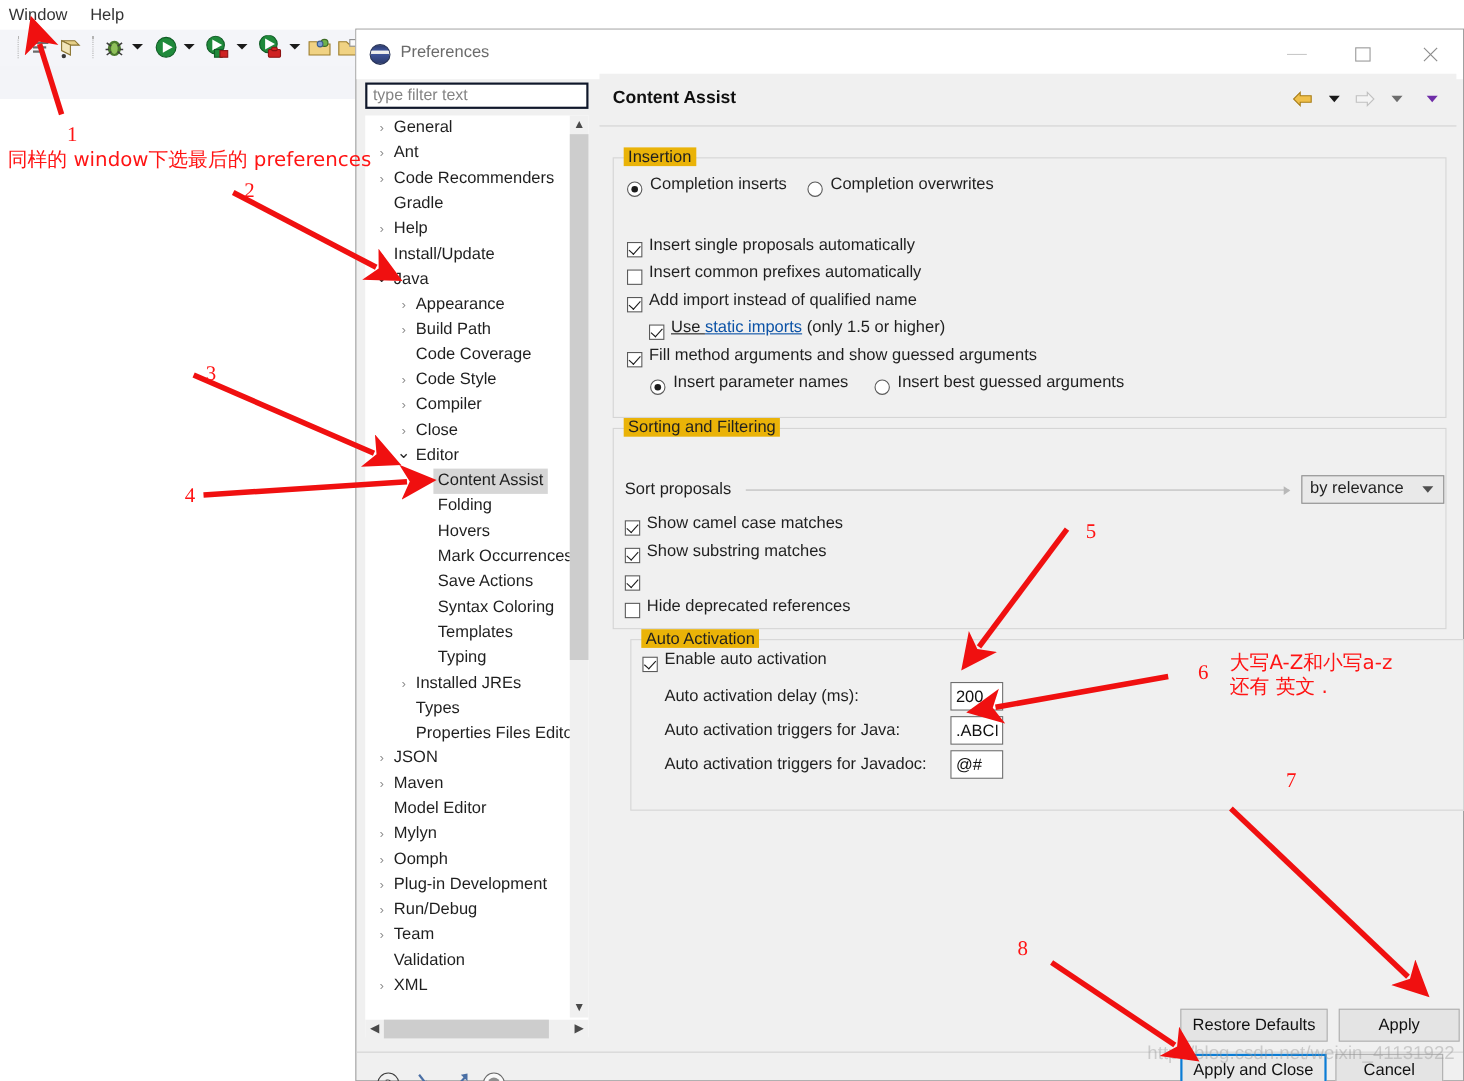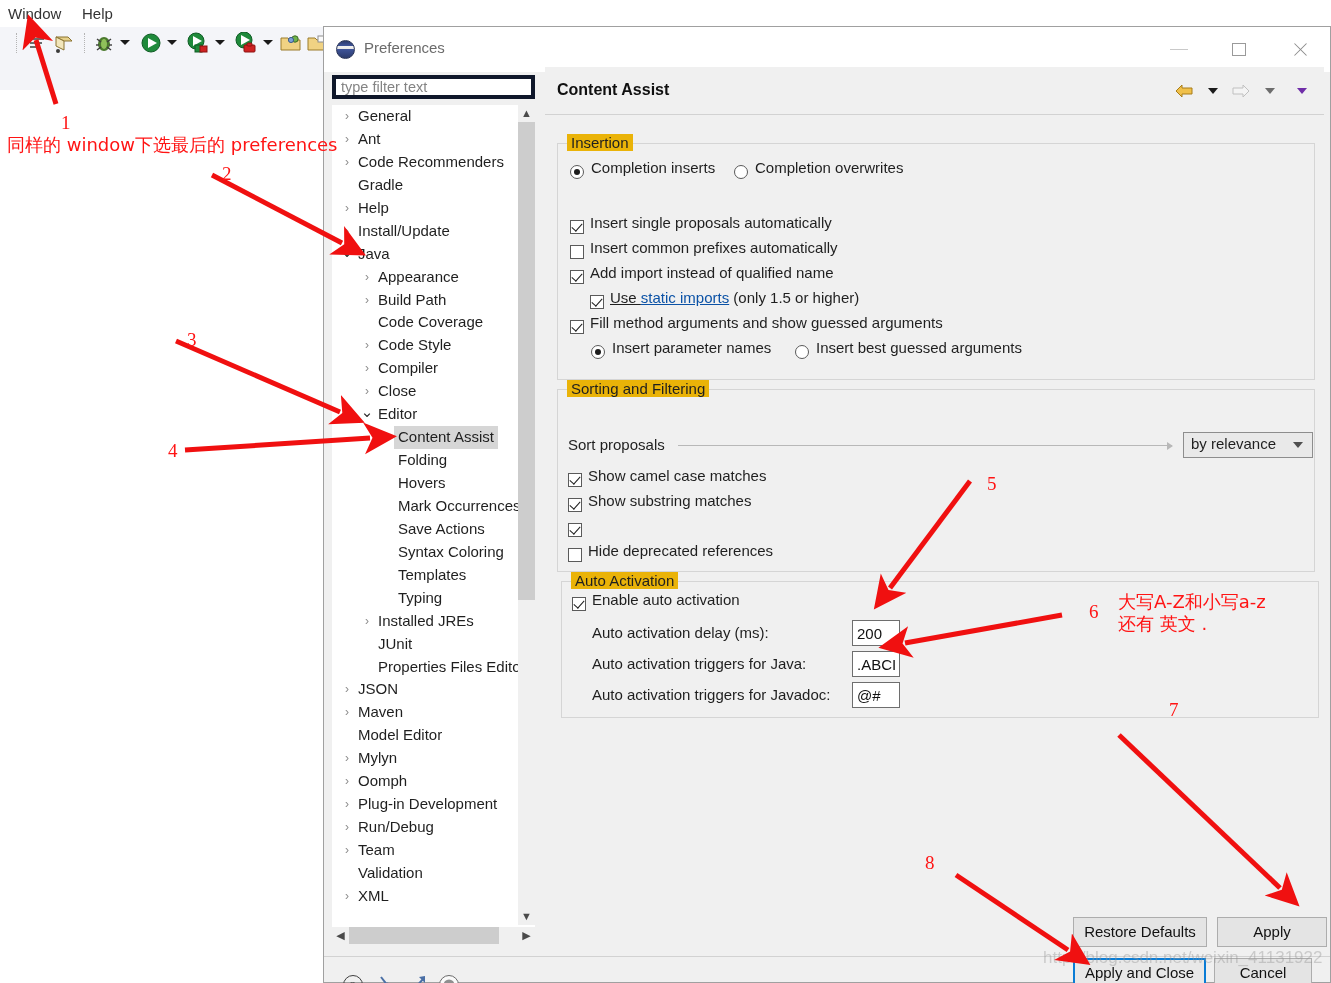--- a/index.html
+++ b/index.html
@@ -78,21 +78,21 @@
   .win-close::before, .win-close::after {
     content: ""; position: absolute; left: 22px; top: 22px; width: 17px; height: 1px;
     background: #8a8a8a;
   }
   .win-close::before { transform: rotate(45deg); }
   .win-close::after  { transform: rotate(-45deg); }
 
   
   .filter-box {
     position: absolute; left: 8px; top: 48px; width: 203px; height: 24px;
-    background: #fff; border: 4px solid #0f172a; box-sizing: border-box;
+    background: #fff; border: 2px solid #0f172a; box-sizing: border-box;
     font-size: 14.5px; color: #808080; padding: 1px 5px;
     font-family: "Liberation Sans", sans-serif;
   }
   .filter-box::placeholder { color: #848484; opacity: 1; }
 
   
   .tree-panel {
     position: absolute; left: 8px; top: 78px; width: 203px; height: 838px;
     background: #ffffff; box-sizing: border-box;
   }
@@ -426,21 +426,21 @@
             <span class="lbl" style="left: 66px;">Templates</span>
           </div>
           <div class="tree-row">
             <span class="lbl" style="left: 66px;">Typing</span>
           </div>
           <div class="tree-row">
             <span class="twisty" style="left: 28px;">›</span>
             <span class="lbl" style="left: 46px;">Installed JREs</span>
           </div>
           <div class="tree-row">
-            <span class="lbl" style="left: 46px;">JUnit</span>
+            <span class="lbl" style="left: 46px;">Types</span>
           </div>
           <div class="tree-row">
             <span class="lbl" style="left: 46px;">Properties Files Editor</span>
           </div>
           <div class="tree-row">
             <span class="twisty" style="left: 8px;">›</span>
             <span class="lbl" style="left: 26px;">JSON</span>
           </div>
           <div class="tree-row">
             <span class="twisty" style="left: 8px;">›</span>
@@ -554,21 +554,21 @@
 
         <span class="cbx on" style="left:10px; top:108px;"></span>
         <span class="txt" style="left:30px; top:102px;">Show substring matches</span>
 
         <span class="cbx on" style="left:10px; top:133px;"></span>
 
         <span class="cbx" style="left:10px; top:158px;"></span>
         <span class="txt" style="left:30px; top:152px;">Hide deprecated references</span>
       </div>
 
-      <div class="group" style="left:16px; top:514px; width:758px; height:137px;">
+      <div class="group" style="left:28px; top:514px; width:758px; height:156px;">
         <span class="g-title">Auto Activation</span>
 
         <span class="cbx on" style="left:10px; top:15px;"></span>
         <span class="txt" style="left:30px; top:9px;">Enable auto activation</span>
 
         <span class="txt" style="left:30px; top:42px;">Auto activation delay (ms):</span>
         <input class="tfield" style="left: 290px; top: 38px; width: 48px;" value="200">
 
         <span class="txt" style="left:30px; top:73px;">Auto activation triggers for Java:</span>
         <input class="tfield" style="left: 290px; top: 69px; width: 48px;" value=".ABCI">

